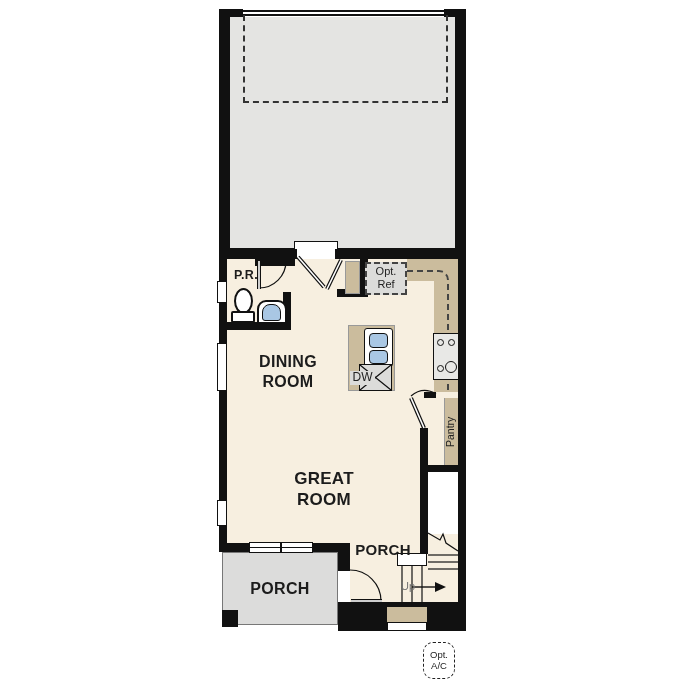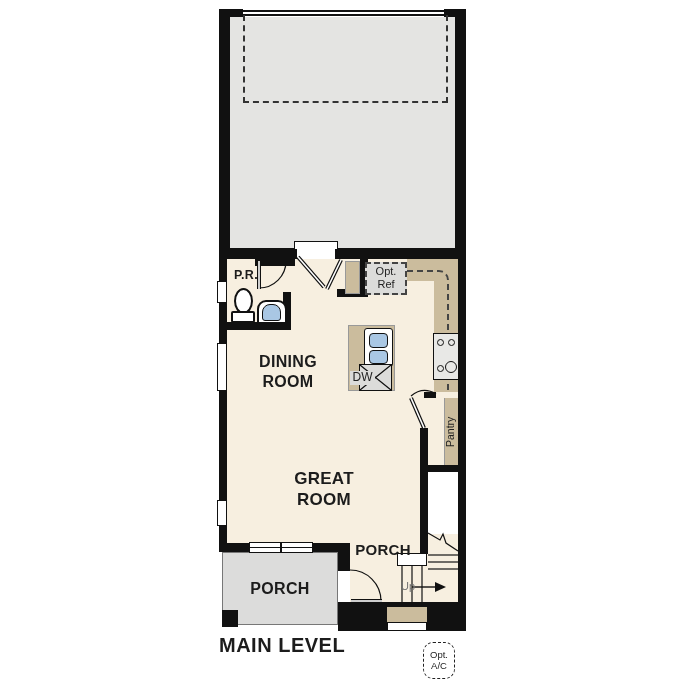--- a/index.html
+++ b/index.html
@@ -139,15 +139,14 @@
 
   <div class="lbl" style="left:238px;top:352px;width:100px;font-size:16px;">DINING
 ROOM</div>
   <div class="lbl" style="left:274px;top:468px;width:100px;font-size:17px;">GREAT
 ROOM</div>
   <div class="lbl" style="left:353px;top:541px;width:60px;font-size:15px;">PORCH</div>
   <div class="lbl" style="left:230px;top:579px;width:100px;font-size:16px;">PORCH</div>
   <div class="lbl" style="left:228px;top:268px;width:36px;font-size:12.5px;">P.R.</div>
   <div class="small" style="left:397px;top:580px;width:22px;font-size:11px;color:#737373;">Up</div>
   <div class="small" style="left:350px;top:371px;width:25px;font-size:12px;background:var(--appliance-gray);">DW</div>
-  <div class="lbl" style="left:219px;top:633px;width:160px;font-size:20px;text-align:left;letter-spacing:.5px;">MAIN LEVEL</div>
 
 </div>
 
 </body></html>

